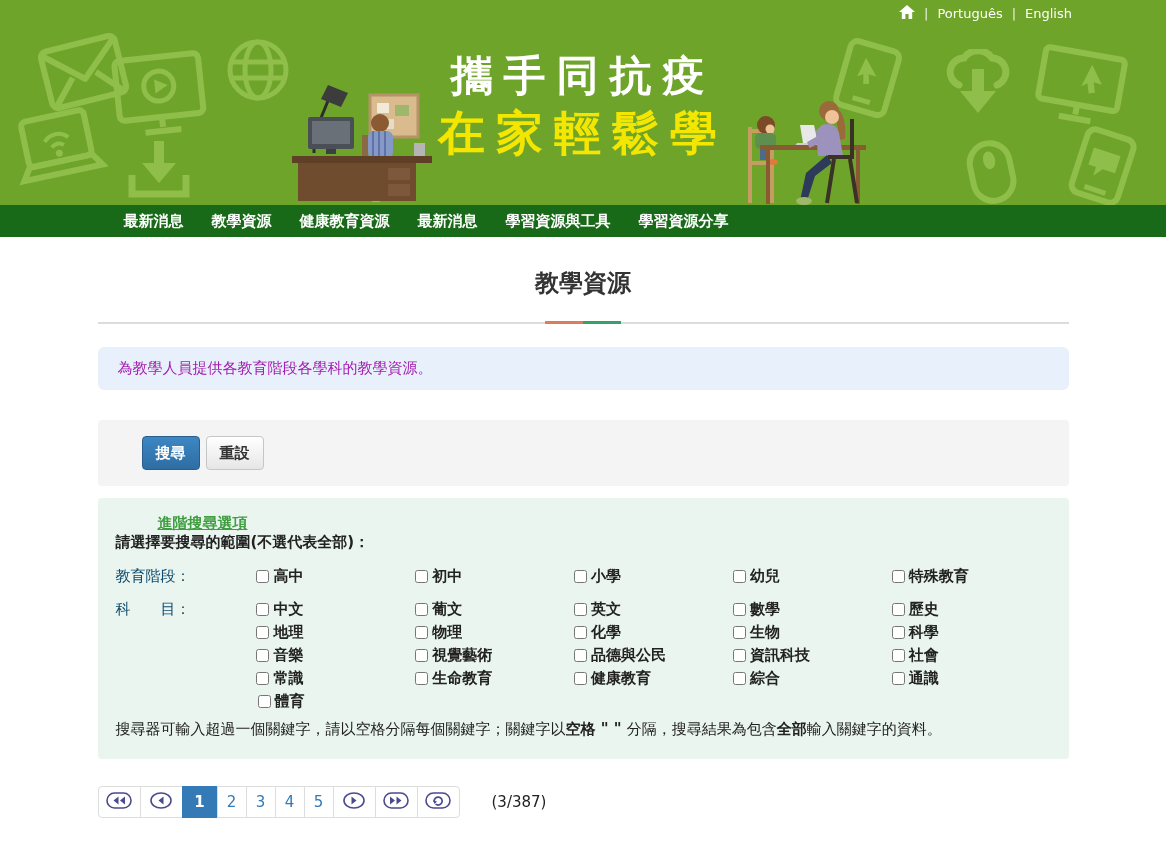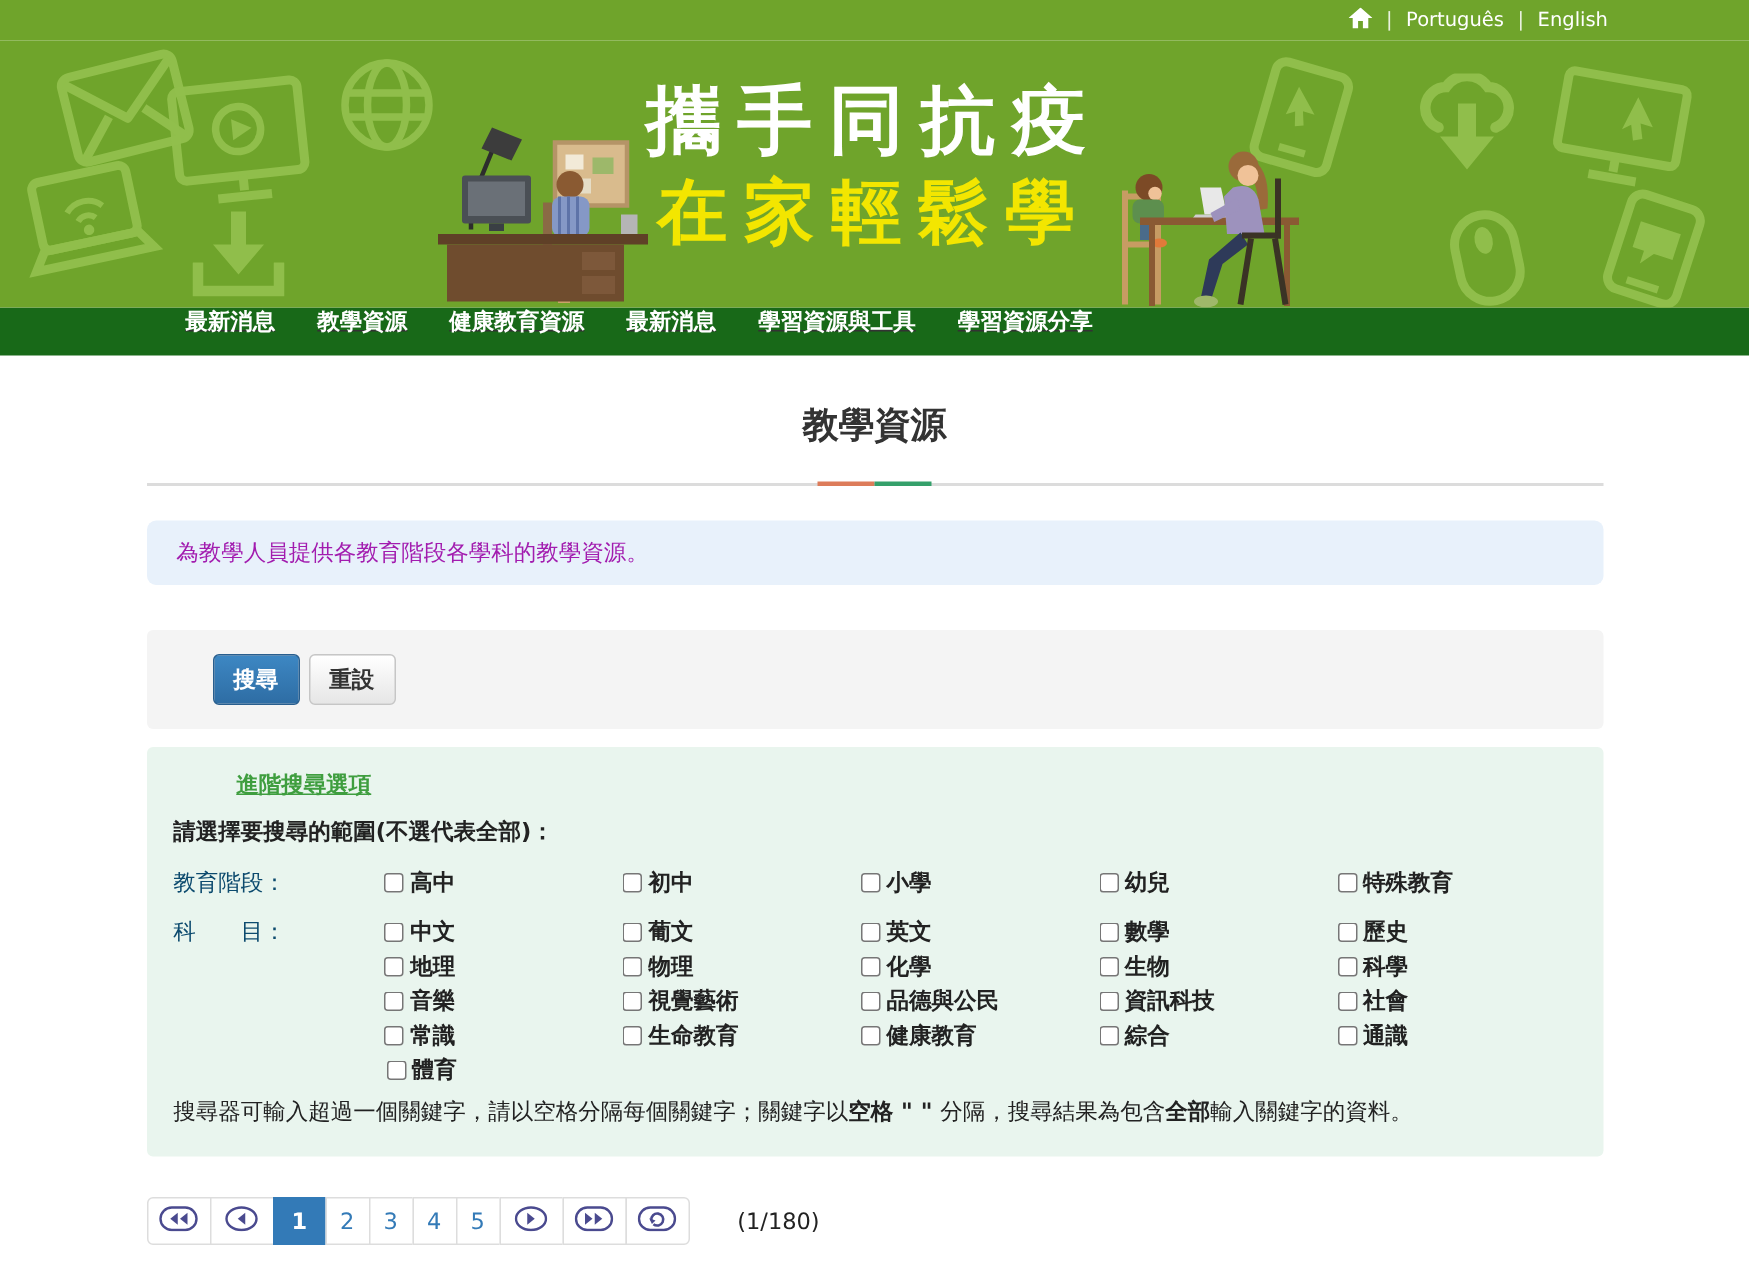--- a/index.html
+++ b/index.html
@@ -13,26 +13,26 @@
     height:27px; background:#6fa42b; display:flex; justify-content:flex-end;
     align-items:center; padding-right:94px; gap:9px; color:#fff; font-size:13px;
   }
   .topbar .sep { color:rgba(255,255,255,.85); }
   .topbar .lang { color:#fff; text-decoration:none; cursor:pointer; }
   .home-btn { display:flex; align-items:center; cursor:pointer; }
   
   .banner { position:relative; height:178px; background:#6fa42b; overflow:hidden; }
   .banner .b-icon { position:absolute; opacity:.95; }
   .banner-title { position:absolute; left:50%; top:26px; transform:translateX(-50%); text-align:center; white-space:nowrap; }
-  .banner-title .l1 { font-size:50px; font-weight:bold; color:#ffffff; letter-spacing:11px; line-height:1.1; }
+  .banner-title .l1 { font-size:42px; font-weight:bold; color:#ffffff; letter-spacing:11px; line-height:1.1; }
   .banner-title .l2 { font-size:47px; font-weight:bold; color:#f3e600; letter-spacing:11px; line-height:1.1; margin-top:8px; }
   .scene { position:absolute; }
   
   .navbar { height:32px; background:#186918; }
-  .navbar-inner { width:971px; height:100%; margin:0 auto; display:flex; gap:28px; padding-left:26px;text-decoration:underline; }
+  .navbar-inner { width:971px; height:100%; margin:0 auto; display:flex; align-items:center; gap:28px; padding-left:26px; }
   .nav-item { color:#fff; font-size:15px; font-weight:bold; cursor:pointer; white-space:nowrap; }
   
   .content { width:971px; margin:0 auto; }
   .page-title { margin-top:30px; text-align:center; font-size:24px; font-weight:bold; color:#333; }
   .title-divider { position:relative; height:3px; margin-top:22px; }
   .title-divider .line { position:absolute; left:0; right:0; top:1px; height:2px; background:#dcdcdc; }
   .title-divider .accent { position:absolute; left:50%; top:0; transform:translateX(-50%); display:flex; height:3px; }
   .title-divider .seg-orange { width:38px; background:#dd7c5a; }
   .title-divider .seg-green  { width:38px; background:#35a06b; }
   .info-box { margin-top:23px; background:#e8f1fb; border-radius:6px; padding:12px 20px; font-size:15px; color:#a21caf; }
@@ -42,21 +42,21 @@
     width:695px; height:42px; border:1px solid #ccc; border-radius:6px; background:#fff;
     padding:0 14px; font-size:16px; color:#333; font-family:inherit; outline:none;
   }
   .search-input::placeholder { color:#9a9a9a; }
   .btn { height:34px; padding:0 13px; font-size:15px; font-weight:bold; border-radius:4px; cursor:pointer; font-family:inherit; }
   .btn-search { margin-left:26px; color:#fff; background:linear-gradient(#3d87c3,#2e6da4); border:1px solid #285e8e; }
   .btn-reset  { margin-left:6px; color:#333; background:linear-gradient(#ffffff,#e6e6e6); border:1px solid #c6c6c6; }
   
   .advanced-panel { margin-top:12px; background:#e9f5ee; border-radius:4px; padding:16px 18px 20px; font-size:15px; }
   .adv-link { color:#3f9e3f; font-weight:bold; text-decoration:underline; cursor:pointer; display:inline-block;margin-left:42px; }
-  .adv-instruction { margin-top:12px; font-weight:bold; color:#222; }
+  .adv-instruction { margin-top:0; font-weight:bold; color:#222; }
   .cbx-table { margin-top:13px; }
   .cbx-row { display:flex; align-items:center; min-height:23px; }
   .cbx-row.stage { margin-bottom:10px; }
   .row-label { width:142px; color:#0c4a6e; }
   .cbx { width:160px; display:flex; align-items:center; cursor:pointer; font-weight:bold; color:#222; }
   .cbx input { width:13px; height:13px; margin:0 4px 0 0; cursor:pointer; }
   .guide-link { margin-top:6px; }
   .guide-text { margin-top:7px; color:#222; }
   .guide-text .b { font-weight:bold; }
   
@@ -428,16 +428,16 @@
             </svg></span>
         </button>
       <button class="page-btn">
           <span><svg width="26" height="17" viewBox="0 0 26 17">
               <rect x="1" y="1" width="24" height="15" rx="7.5" fill="none" stroke="#4a4a8f" stroke-width="1.6"></rect>
               <path d="M9.2 9.5 a4 4 0 1 1 1.4 2.6" fill="none" stroke="#4a4a8f" stroke-width="1.7"></path>
               <path d="M7.8 8.2 L9.6 12 L12 9.6 Z" fill="#4a4a8f"></path>
             </svg></span>
         </button>
     </div>
-    <span class="page-status">(1/180)</span>
+    <span class="page-status">(3/387)</span>
   </div>
 
 </div>
 
 </body></html>

